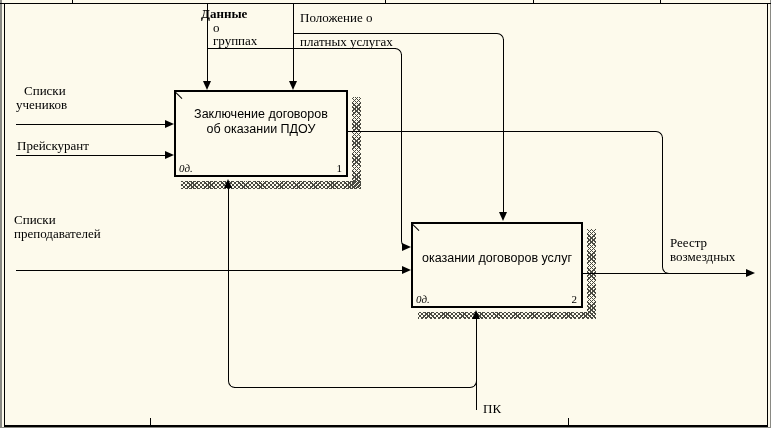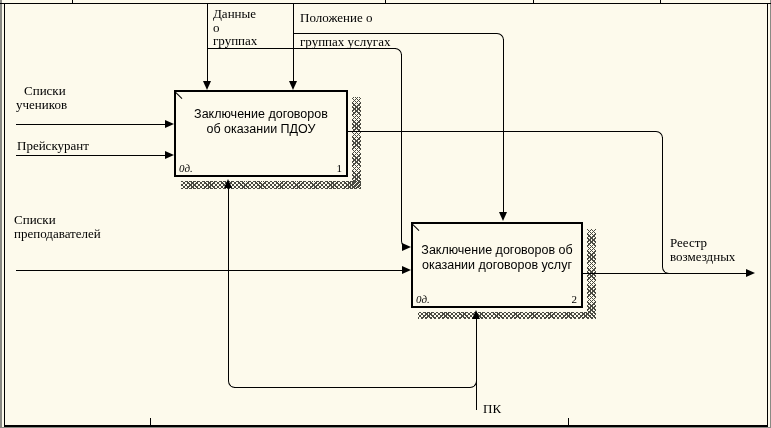--- a/index.html
+++ b/index.html
@@ -70,32 +70,32 @@
 <div class="hatch" style="left:587px;top:229px;width:9px;height:90px;"></div>
 <div class="hatch" style="left:418px;top:312px;width:178px;height:7px;"></div>
 
 <div class="vl z1" style="left:207px;top:4px;height:78px;"></div>
 <div class="ah ah-down" style="left:203px;top:81px;"></div>
 <div class="hl z1" style="left:207px;top:48px;width:189px;"></div>
 <div class="cor c-tr" style="left:395px;top:48px;"></div>
 <div class="vl z1" style="left:401px;top:54px;height:187px;"></div>
 <div class="cor c-bl" style="left:401px;top:241px;"></div>
 <div class="ah ah-right" style="left:402px;top:243px;"></div>
-<div class="lbl" style="left:213px;top:7px;">Данные</div>
+<div class="lbl" style="left:201px;top:7px;font-weight:bold;">Данные</div>
 <div class="lbl" style="left:213px;top:21px;">о</div>
 <div class="lbl" style="left:213px;top:34px;">группах</div>
 
 <div class="vl z1" style="left:293px;top:4px;height:78px;"></div>
 <div class="ah ah-down" style="left:289px;top:81px;"></div>
 <div class="hl z1" style="left:293px;top:33px;width:204px;"></div>
 <div class="cor c-tr" style="left:497px;top:33px;"></div>
 <div class="vl z1" style="left:503px;top:39px;height:173px;"></div>
 <div class="ah ah-down" style="left:499px;top:212px;"></div>
 <div class="lbl" style="left:300px;top:11px;">Положение о</div>
-<div class="lbl" style="left:300px;top:35px;">группах услугах</div>
+<div class="lbl" style="left:300px;top:35px;">платных услугах</div>
 
 <div class="hl z1" style="left:16px;top:124px;width:149px;"></div>
 <div class="ah ah-right" style="left:165px;top:120px;"></div>
 <div class="lbl" style="left:24px;top:84px;">Списки</div>
 <div class="lbl" style="left:16px;top:98px;">учеников</div>
 
 <div class="hl z1" style="left:16px;top:155px;width:149px;"></div>
 <div class="ah ah-right" style="left:165px;top:151px;"></div>
 <div class="lbl" style="left:17px;top:139px;">Прейскурант</div>
 
@@ -128,19 +128,18 @@
     <div>Заключение договоров</div>
     <div>об оказании ПДОУ</div>
   </div>
   <span class="node-ref">0д.</span>
   <span class="box-num">1</span>
 </div>
 <div class="notch" style="left:176px;top:92px;"></div>
 
 <div class="activity" style="left:411px;top:222px;width:172px;height:86px;padding-bottom:14px;">
   <div class="title">
-    <div>Заключение договоров об</div>
     <div>оказании договоров услуг</div>
   </div>
   <span class="node-ref">0д.</span>
   <span class="box-num">2</span>
 </div>
 <div class="notch" style="left:413px;top:224px;"></div>
 
 </body></html>

